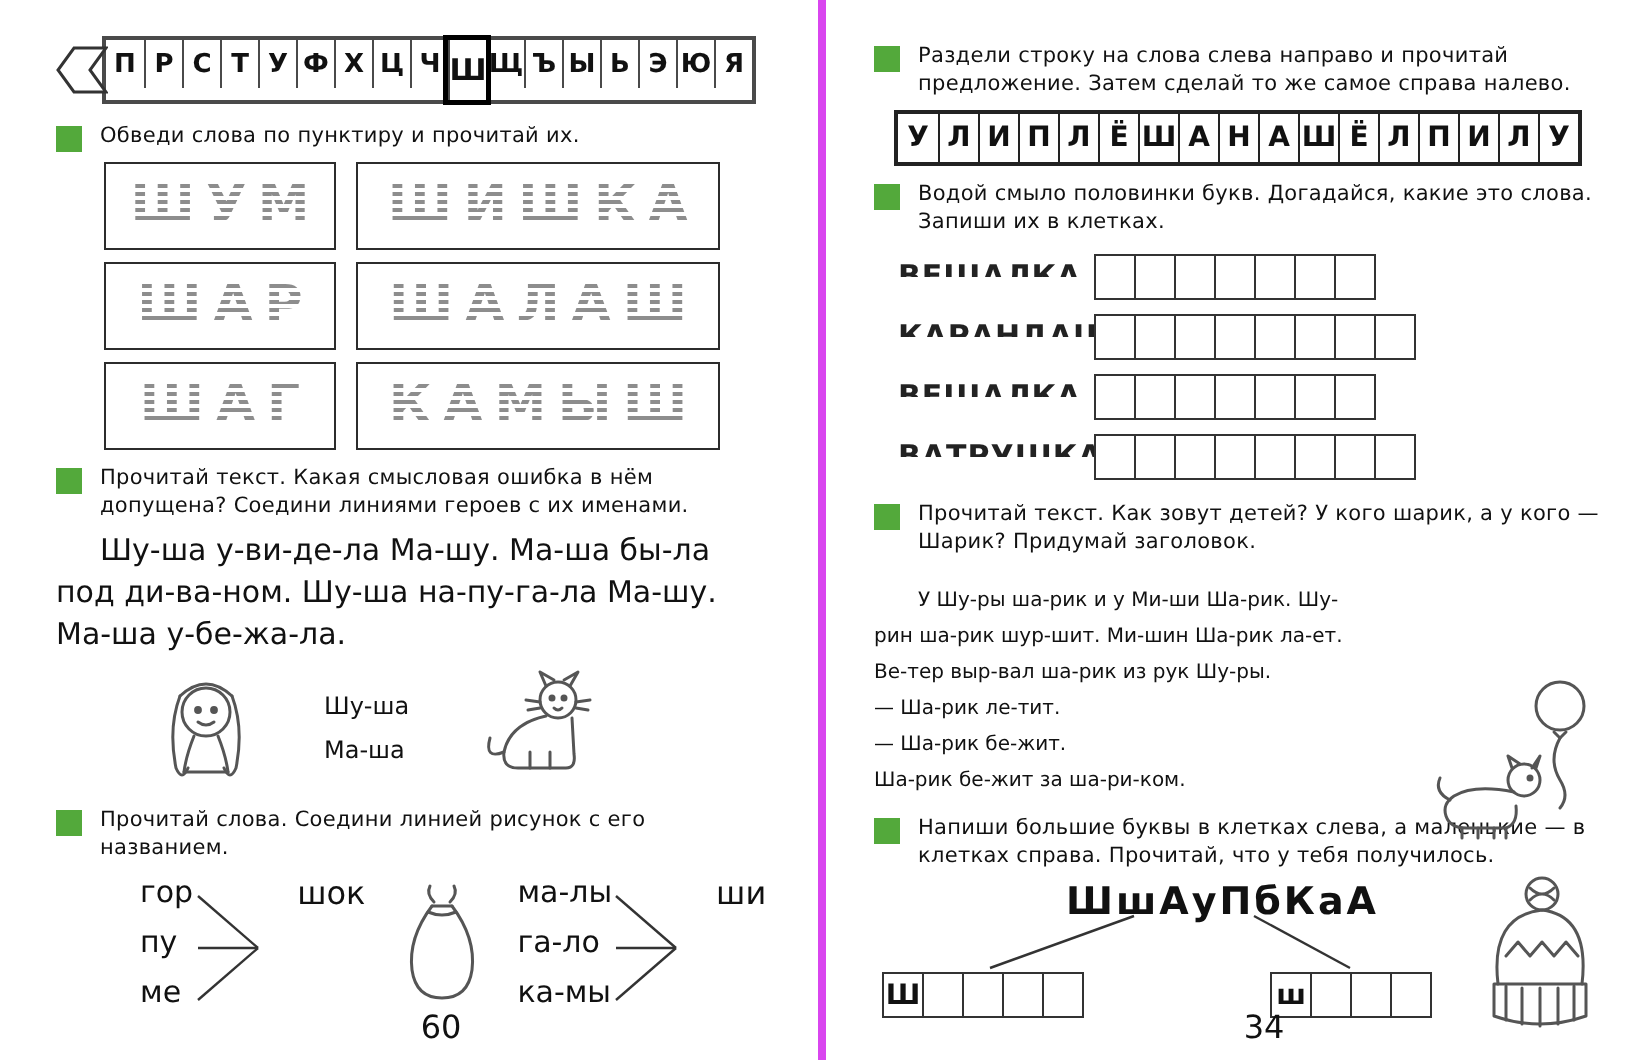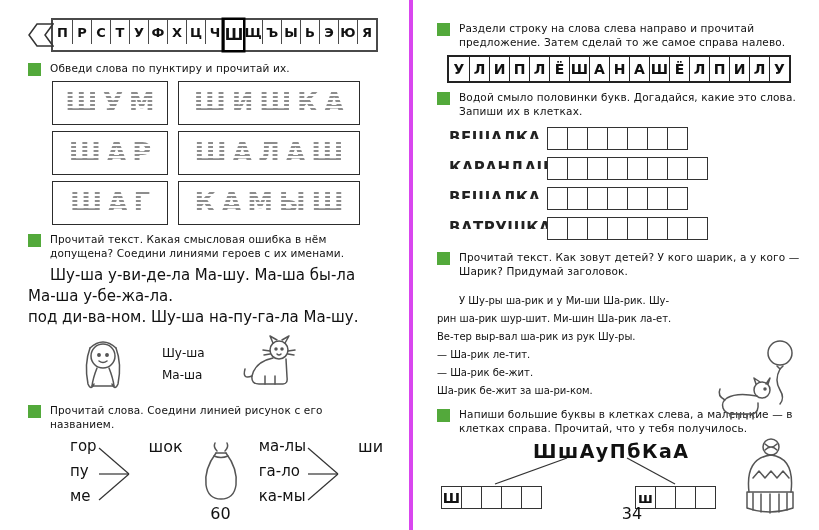--- a/index.html
+++ b/index.html
@@ -131,22 +131,22 @@
           </div>
       </div>
 
       <div class="task">
         <span class="marker"></span>
         <p class="instr">Прочитай текст. Какая смысловая ошибка в нём допущена? Соедини линиями героев с их именами.</p>
       </div>
 
       <div class="story">
         <div class="indent">Шу-ша у-ви-де-ла Ма-шу. Ма-ша бы-ла</div>
+        <div>под ди-ва-ном. Шу-ша на-пу-га-ла Ма-шу.</div>
         <div>Ма-ша у-бе-жа-ла.</div>
-        <div>под ди-ва-ном. Шу-ша на-пу-га-ла Ма-шу.</div>
       </div>
 
       <div class="match-row">
         <svg class="lineart" width="50" height="62" viewBox="0 0 50 62">
           <path d="M12 14 Q25 2 38 14"></path>
           <path d="M12 14 Q6 30 10 50 Q13 57 16 50"></path>
           <path d="M38 14 Q44 30 40 50 Q37 57 34 50"></path>
           <circle cx="25" cy="22" r="12"></circle>
           <circle cx="21" cy="21" r="1.2" fill="#555"></circle>
           <circle cx="29" cy="21" r="1.2" fill="#555"></circle>

